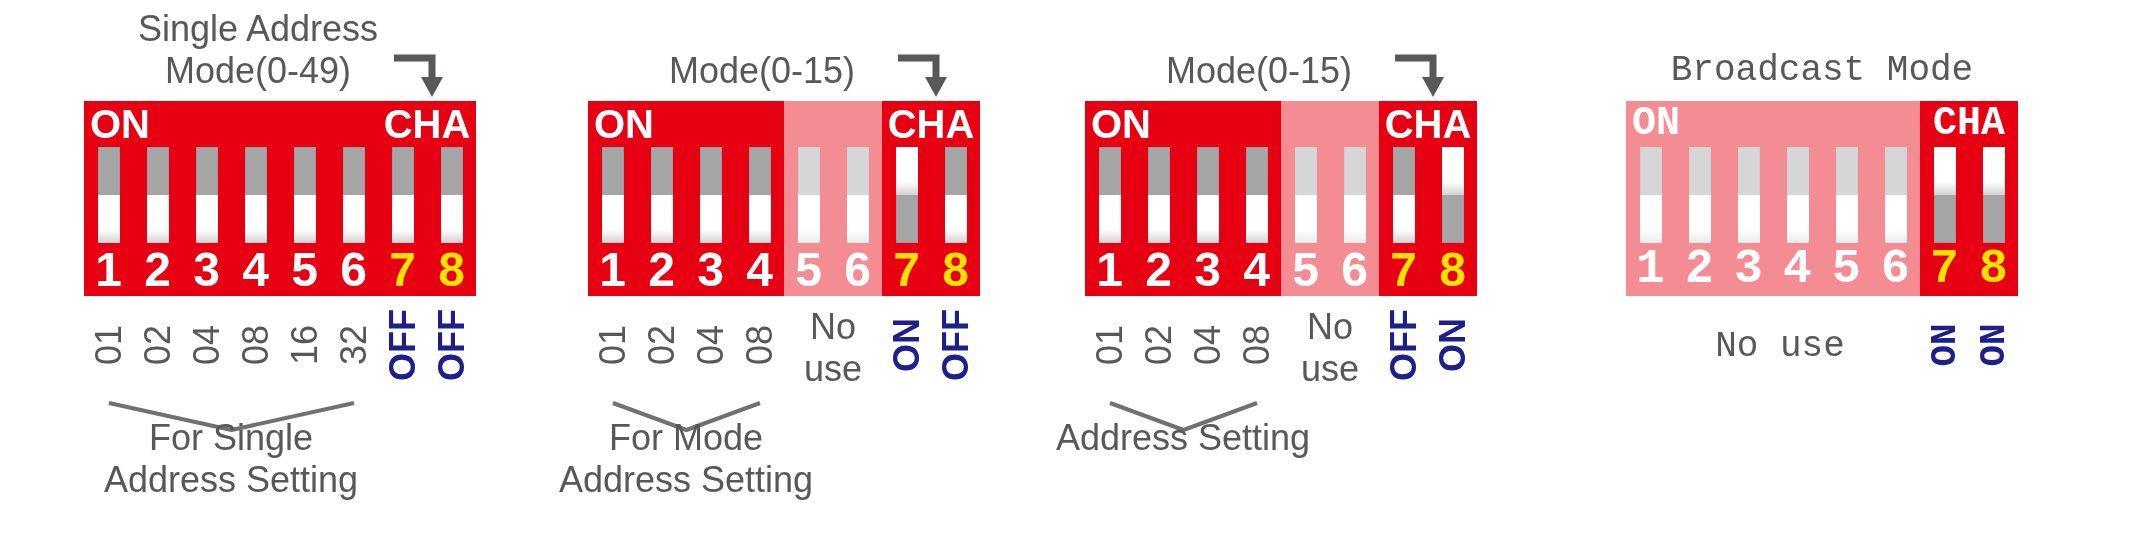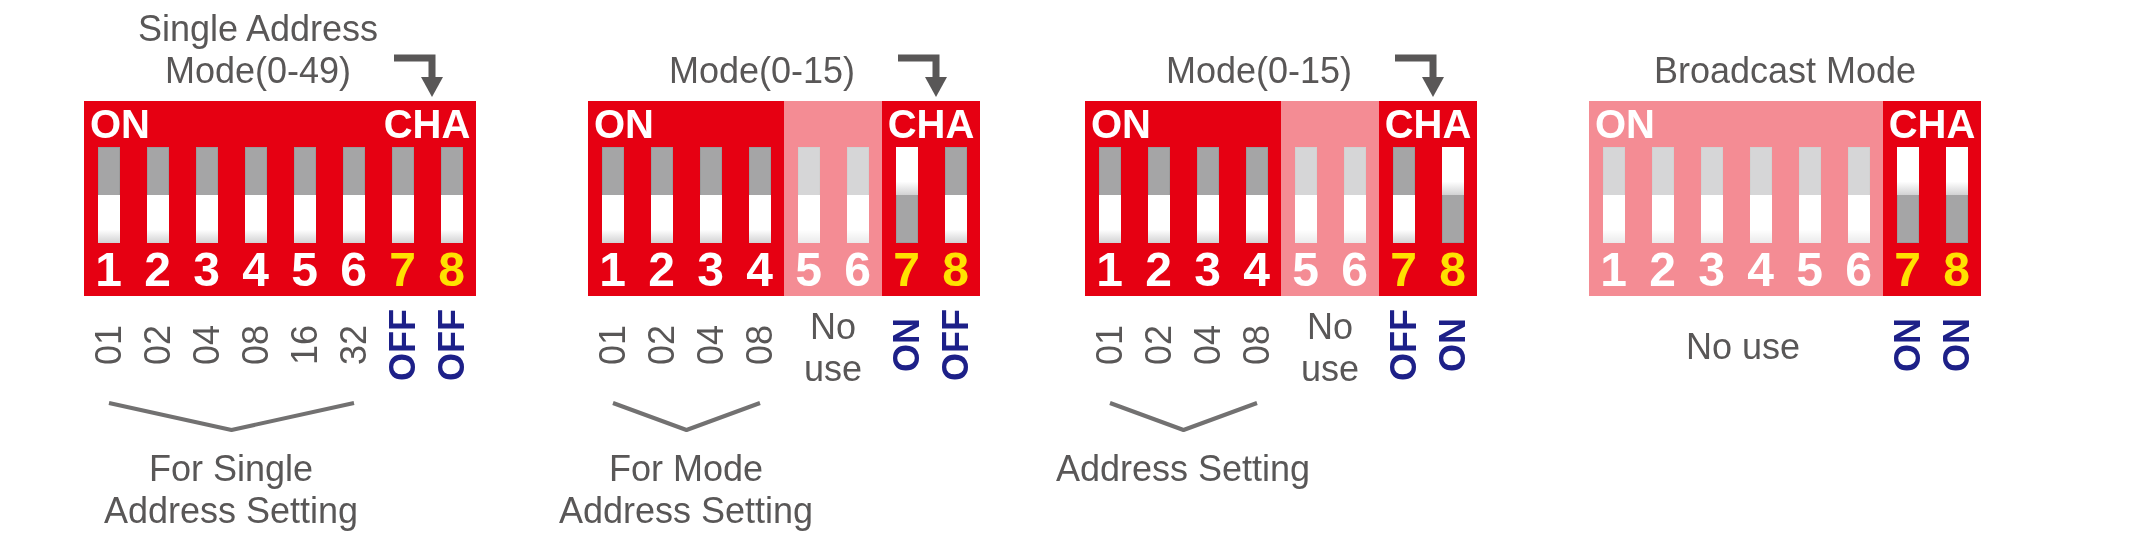--- a/index.html
+++ b/index.html
@@ -6,21 +6,21 @@
   * { margin:0; padding:0; box-sizing:border-box; }
   html,body { background:#ffffff; }
   #stage {
     position:relative; width:2151px; height:535px; background:#ffffff;
     font-family:"Liberation Sans","DejaVu Sans",sans-serif; overflow:hidden;
   }
   .panel { position:absolute; top:0; width:392px; height:535px; }
   .panel:nth-child(1){ left:84px; }
   .panel:nth-child(2){ left:588px; }
   .panel:nth-child(3){ left:1085px; }
-  .panel:nth-child(4){ left:1589px; }
+  .panel:nth-child(4){ left:1626px;font-family:Liberation Mono, monospace; }
 
   .title {
     position:absolute; top:4px; left:0; width:348px; height:88px;
     display:flex; flex-direction:column; justify-content:flex-end; align-items:center;
     color:var(--text-gray); font-size:36px; line-height:42px; text-align:center;
   }
   .title.full { width:392px; }
 
   .arrow { position:absolute; left:308px; top:50px; }
   .arrow path { stroke:var(--text-gray); fill:none; stroke-width:7; }
@@ -46,21 +46,21 @@
   .vlabel { position:absolute; top:49px; transform:translate(-50%,-50%) rotate(-90deg);
             font-size:36px; color:var(--text-gray); white-space:nowrap; }
   .vlabel.state { color:var(--state-blue); font-weight:700; }
 
   .nouse-text { position:absolute; top:10px; transform:translateX(-50%);
                 text-align:center; font-size:36px; line-height:42px; color:var(--text-gray); }
   .nouse-text.single { top:30px; white-space:nowrap; }
 
   .bracket { position:absolute; top:400px; }
   .bracket polyline { stroke:var(--bracket-gray); fill:none; stroke-width:4; stroke-linejoin:round; }
-  .bracket-text { position:absolute; top:448px; transform:translateX(-50%);
+  .bracket-text { position:absolute; top:417px; transform:translateX(-50%);
                   text-align:center; font-size:36px; line-height:42px;
                   color:var(--text-gray); white-space:nowrap; }
 </style>
 </head>
 <body>
 
 <div id="stage">
     <div class="panel">
     <div class="title">
         <div class="title-line">Single Address</div>

